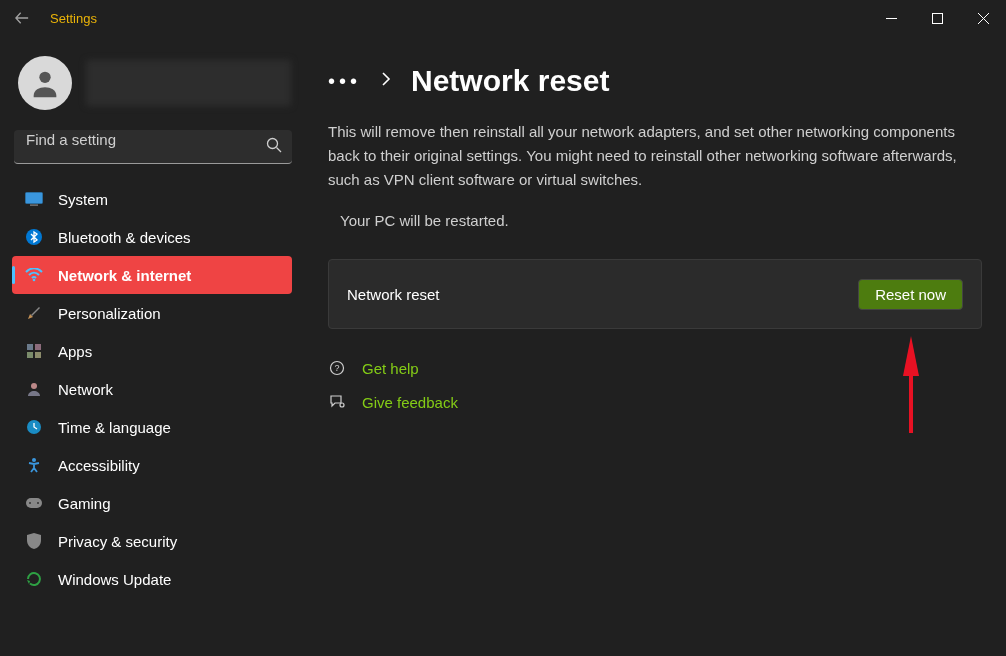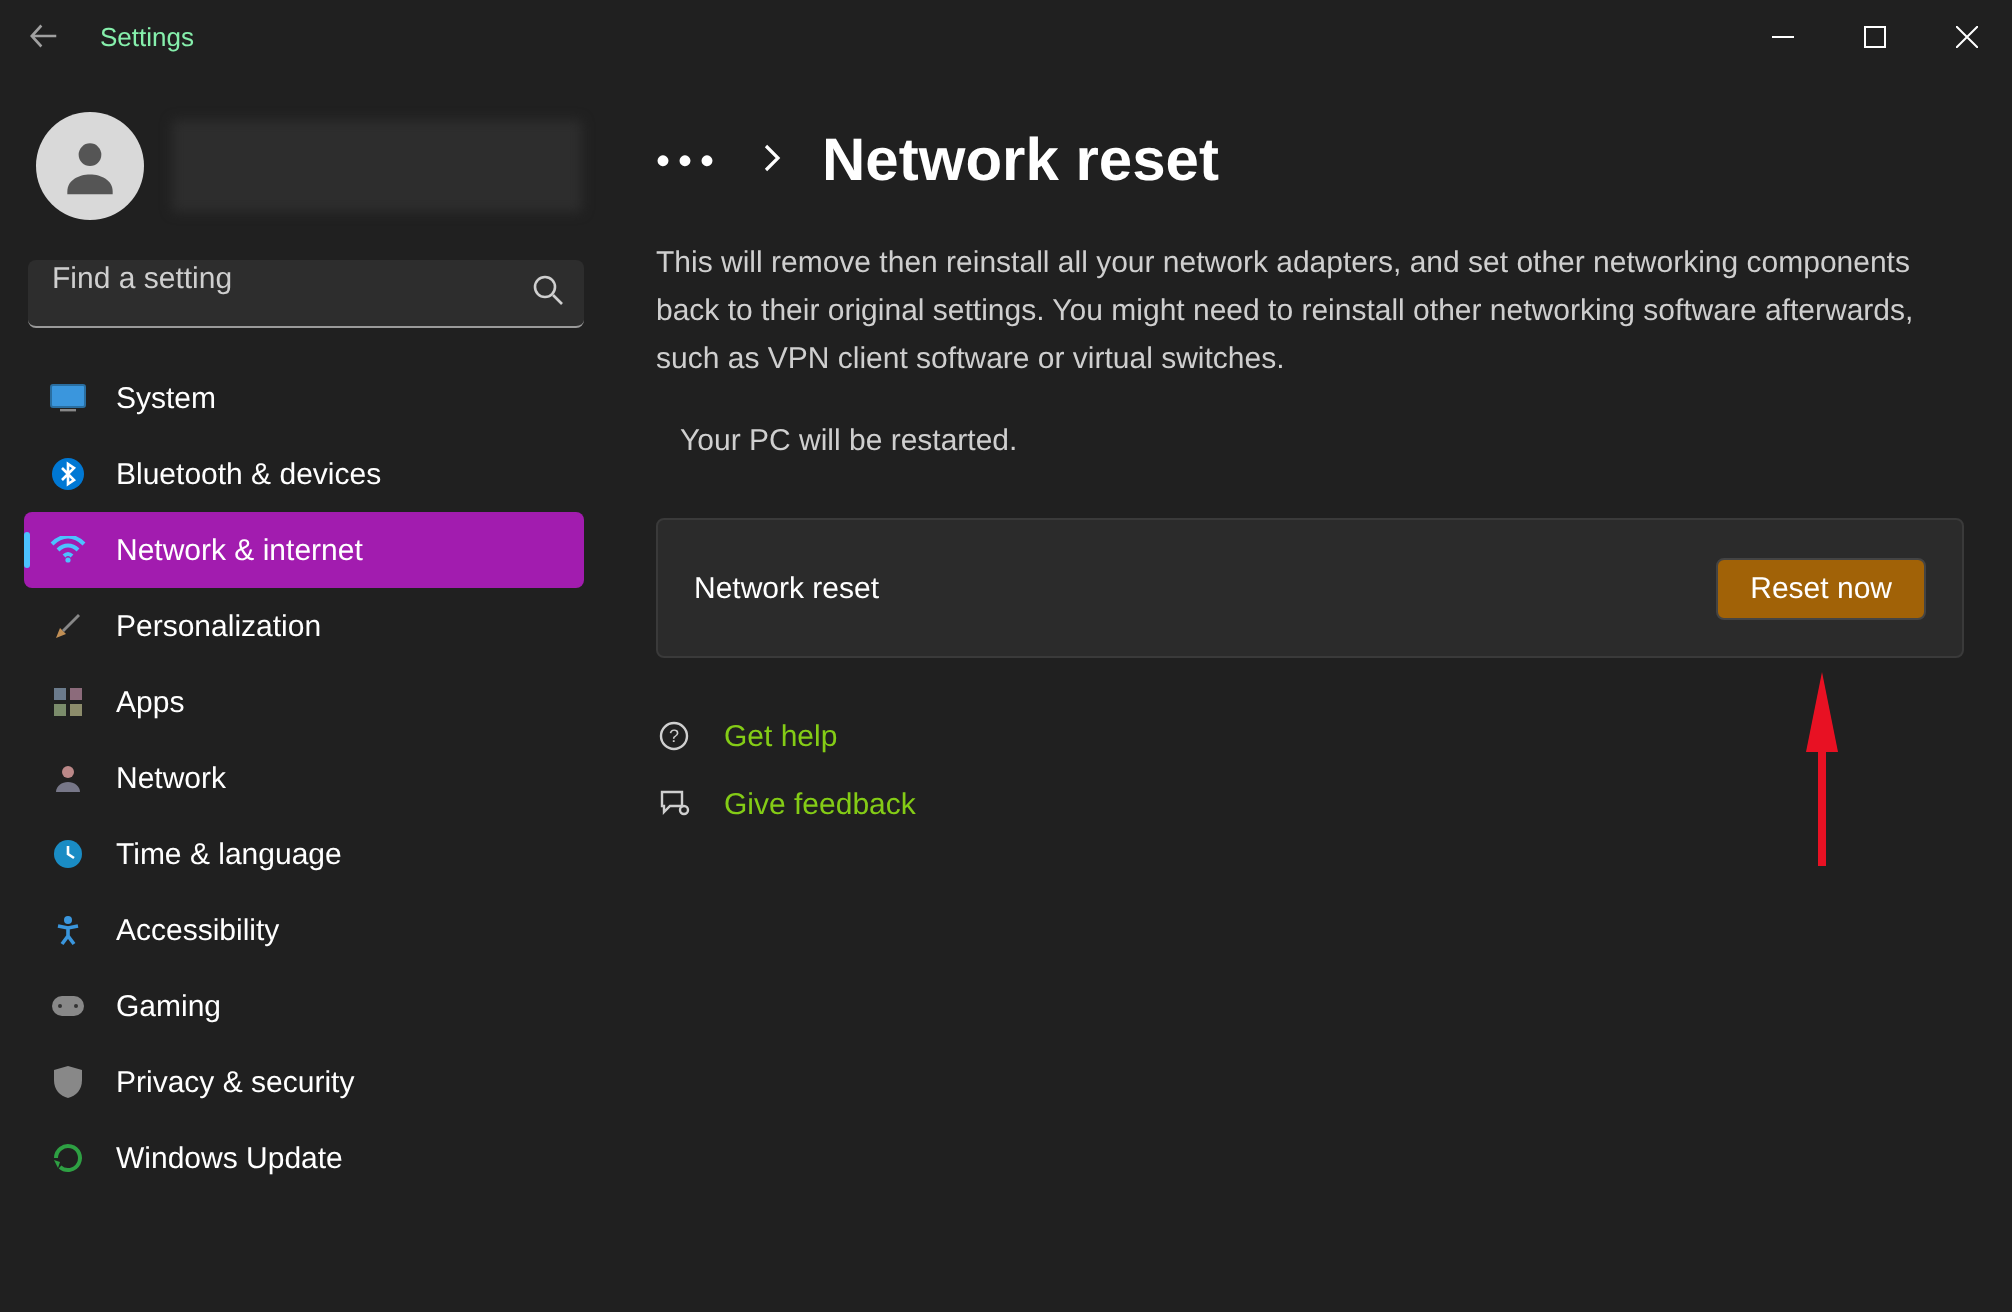--- a/index.html
+++ b/index.html
@@ -1,21 +1,21 @@
 <!DOCTYPE html>
 <html><head>
 <meta charset="utf-8">
 <style>
   * { box-sizing: border-box; margin: 0; padding: 0; }
   html, body { width: 1006px; height: 656px; background: #202020; color: #fff; font-family: "Segoe UI", Arial, sans-serif; overflow: hidden; }
 
   
   .titlebar { display: flex; align-items: center; height: 36px; padding-left: 10px; }
   .titlebar .back { width: 24px; height: 24px; display: flex; align-items: center; justify-content: center; color: #a0a0a0; margin-right: 16px; }
-  .titlebar .title { font-size: 13px; color: #86efac; }
+  .titlebar .title { font-size: 13px; color: #eab308; }
   .titlebar .spacer { flex: 1; }
   .win-controls { display: flex; }
   .win-btn { width: 46px; height: 36px; display: flex; align-items: center; justify-content: center; color: #fff; }
 
   
   .body-wrap { display: flex; height: calc(656px - 36px); }
   .sidebar { width: 300px; padding: 8px 0 0 12px; }
   .main { flex: 1; padding: 28px 24px 0 28px; }
 
   
@@ -26,35 +26,35 @@
 
   
   .search { position: relative; width: 278px; margin: 0 0 16px 2px; }
   .search input { width: 100%; height: 34px; background: #2d2d2d; border: none; border-bottom: 1px solid #9a9a9a; border-radius: 4px; color: #cfcfcf; font-size: 15px; padding: 0 36px 14px 12px; outline: none; }
   .search input::placeholder { color: #cfcfcf; }
   .search .search-icon { position: absolute; right: 10px; top: 7px; color: #cfcfcf; }
 
   
   .nav-item { display: flex; align-items: center; height: 38px; padding: 0 10px 0 12px; border-radius: 4px; width: 280px; font-size: 15px; cursor: default; position: relative; }
   .nav-item .icon-slot { width: 20px; height: 20px; margin-right: 14px; display:flex; align-items:center; justify-content:center; }
-  .nav-item.selected { background: #a21caf; }
+  .nav-item.selected { background: #ef4444; font-weight: bold; }
   .nav-item.selected::before { content: ""; position: absolute; left: 0; top: 10px; bottom: 10px; width: 3px; background: #4cc2ff; border-radius: 2px; }
 
   
   .breadcrumb { display: flex; align-items: center; gap: 20px; margin-bottom: 22px; }
   .breadcrumb .dots { font-size: 20px; letter-spacing: 4px; color: #fff; }
   .breadcrumb .chevron { color: #fff; }
   .breadcrumb h1 { font-size: 30px; font-weight: 600; }
   .desc { color: #cfcfcf; font-size: 15px; line-height: 1.6; max-width: 640px; }
   .desc2 { margin-top: 20px; color: #cfcfcf; font-size: 15px; margin-left: 12px; }
 
   
   .card { margin-top: 30px; background: #2b2b2b; border: 1px solid #3a3a3a; border-radius: 4px; height: 70px; display: flex; align-items: center; padding: 0 18px; justify-content: space-between; width: 654px; }
   .card-label { font-size: 15px; color: #fff; }
-  .reset-btn { background: #a16207; border: 1px solid #444; color: #fff; font-size: 15px; padding: 6px 16px; border-radius: 4px; }
+  .reset-btn { background: #4d7c0f; border: 1px solid #444; color: #fff; font-size: 15px; padding: 6px 16px; border-radius: 4px; }
 
   
   .links { margin-top: 30px; }
   .link-row { display: flex; align-items: center; gap: 16px; margin-bottom: 16px; font-size: 15px; }
   .link-row .link-icon { width: 18px; height: 18px; display:flex; align-items:center; justify-content:center; color:#cfcfcf; }
   .link-row a { color: #84cc16; text-decoration: none; }
 
   
   .arrow { position: absolute; left: 896px; top: 348px; pointer-events: none; }
   .arrow svg { overflow: visible; }

